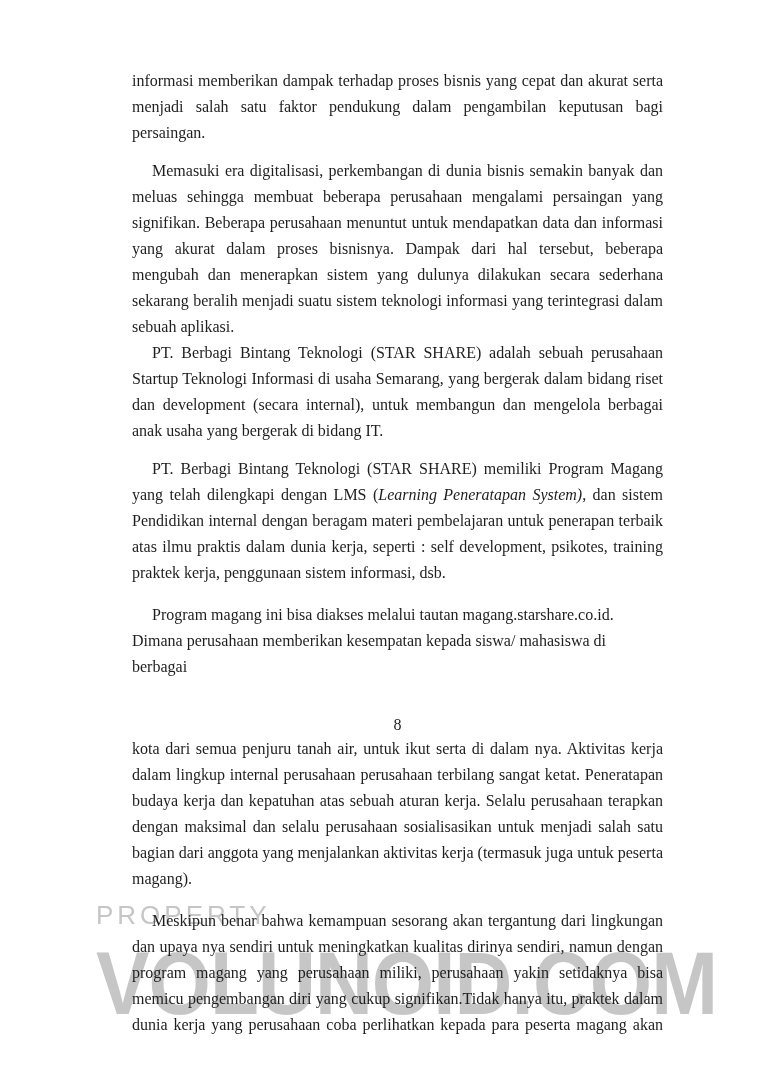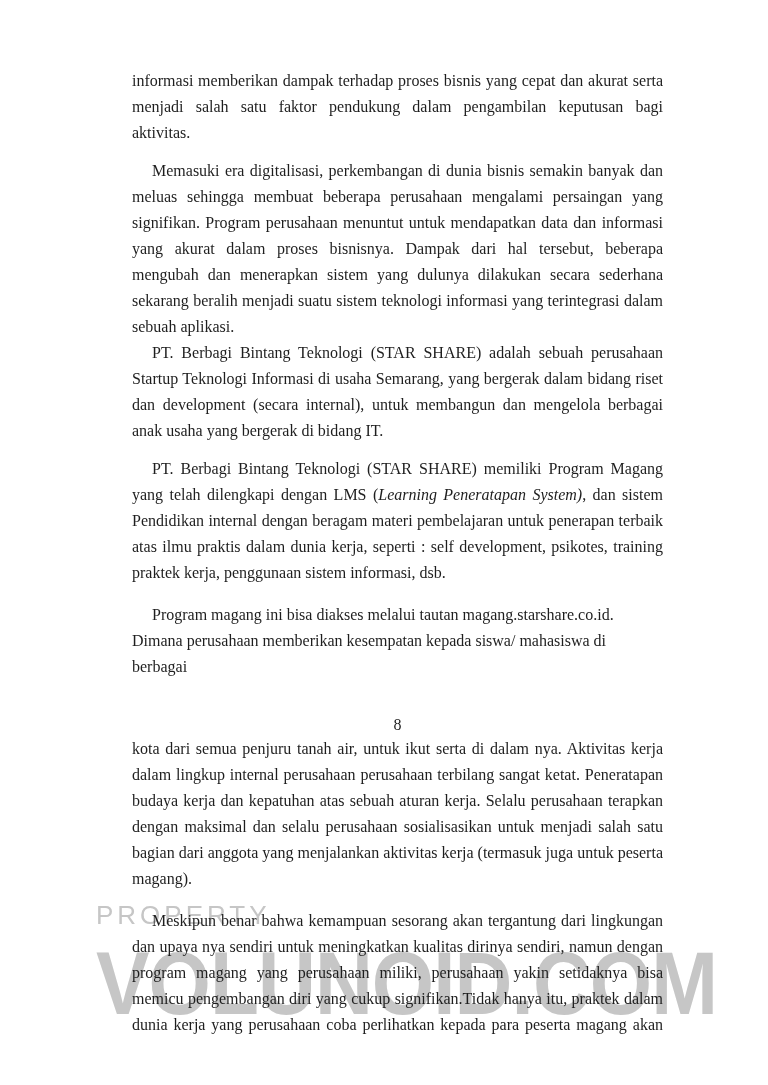--- a/index.html
+++ b/index.html
@@ -82,27 +82,27 @@
 <div class="page">
 
   <div class="watermark-top">PROPERTY</div>
   <div class="watermark-bottom">VOLUNOID.COM</div>
 
   <div class="content">
 
     <div class="para">
       <div class="line j">informasi memberikan dampak terhadap proses bisnis yang cepat dan akurat serta</div>
       <div class="line j">menjadi salah satu faktor pendukung dalam pengambilan keputusan bagi</div>
-      <div class="line">aktivitas.</div>
+      <div class="line">persaingan.</div>
     </div>
 
     <div class="para mt8">
       <div class="line j indent">Memasuki era digitalisasi, perkembangan di dunia bisnis semakin banyak dan</div>
       <div class="line j">meluas sehingga membuat beberapa perusahaan mengalami persaingan yang sangat</div>
-      <div class="line j">signifikan. Program perusahaan menuntut untuk mendapatkan data dan informasi</div>
+      <div class="line j">signifikan. Beberapa perusahaan menuntut untuk mendapatkan data dan informasi</div>
       <div class="line j">yang akurat dalam proses bisnisnya. Dampak dari hal tersebut, beberapa perusahaan</div>
       <div class="line j">mengubah dan menerapkan sistem yang dulunya dilakukan secara sederhana</div>
       <div class="line j">sekarang beralih menjadi suatu sistem teknologi informasi yang terintegrasi dalam</div>
       <div class="line">sebuah aplikasi.</div>
     </div>
 
     <div class="para">
       <div class="line j indent">PT. Berbagi Bintang Teknologi (STAR SHARE) adalah sebuah perusahaan</div>
       <div class="line j">Startup Teknologi Informasi di usaha Semarang, yang bergerak dalam bidang riset</div>
       <div class="line j">dan development (secara internal), untuk membangun dan mengelola berbagai jenis</div>

